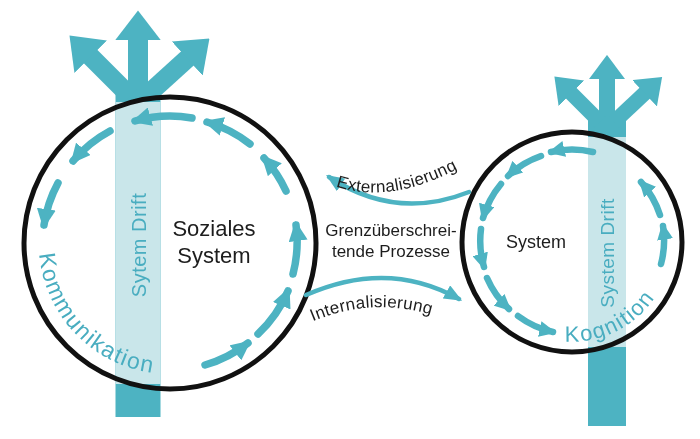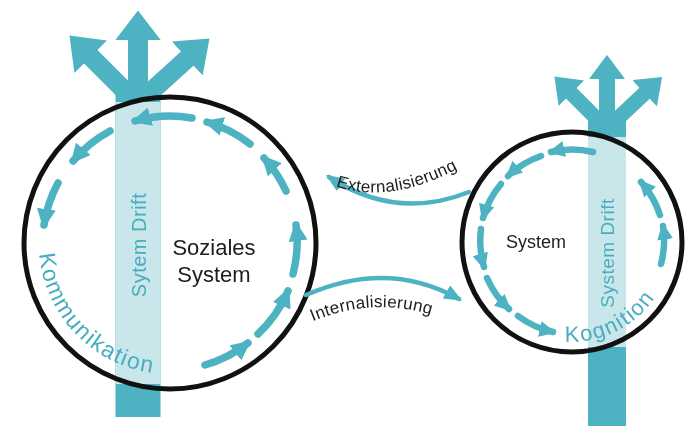--- a/index.html
+++ b/index.html
@@ -12,21 +12,21 @@
   }
   #diagram-svg{position:absolute;left:0;top:0;}
   .center-label{
     position:absolute;
     transform:translate(-50%,-50%);
     text-align:center;
     color:#1d1d1d;
     white-space:nowrap;
   }
   .center-label span{display:block;}
-  #lbl-soziales{left:214px;top:262px;font-size:22px;line-height:1.22;}
+  #lbl-soziales{left:214px;top:243px;font-size:22px;line-height:1.22;}
   #lbl-kognitives{left:536px;top:243px;font-size:18px;line-height:1.22;}
   #lbl-grenz{left:391px;top:242px;font-size:17px;line-height:1.22;}
   svg text{font-family:"Liberation Sans", sans-serif;}
 </style>
 </head>
 <body>
 
 <div id="canvas">
 
   <svg id="diagram-svg" width="700" height="439" viewBox="0 0 700 439">
@@ -118,14 +118,18 @@
     </text>
   </svg>
 
   <div class="center-label" id="lbl-soziales">
     <span>Soziales</span>
     <span>System</span>
   </div>
   <div class="center-label" id="lbl-kognitives">
     <span>System</span>
   </div>
+  <div class="center-label" id="lbl-grenz">
+    <span>Grenzüberschrei-</span>
+    <span>tende Prozesse</span>
+  </div>
 
 </div>
 
 </body></html>

